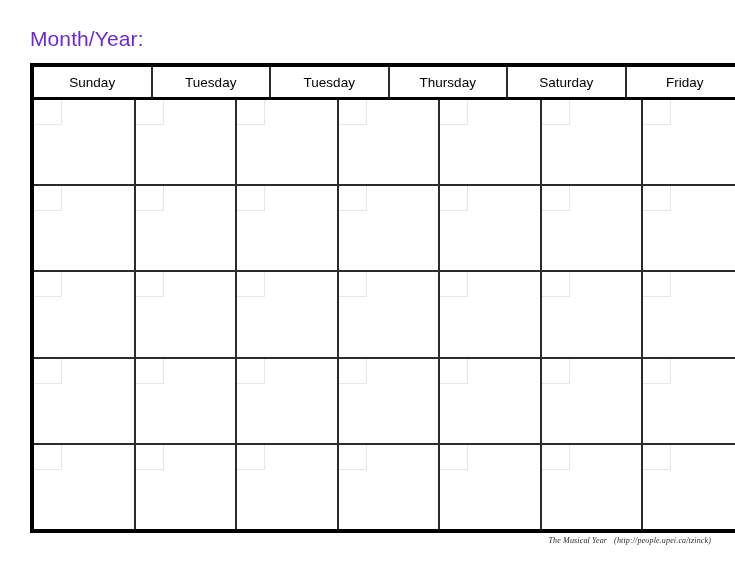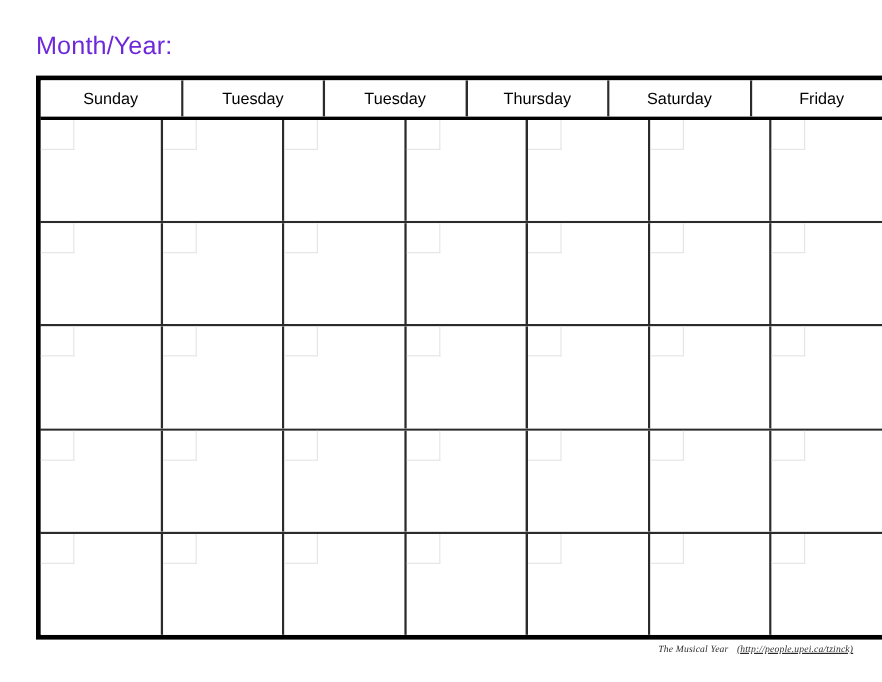--- a/index.html
+++ b/index.html
@@ -124,21 +124,20 @@
     top: 536px;
     font-family: "Liberation Serif", serif;
     font-style: italic;
     font-size: 8px;
     color: #2a2a2a;
     white-space: nowrap;
     letter-spacing: 0.15px;
   }
   .footer-credit .credit-url {
     margin-left: 7px;
-    text-decoration: underline;
   }
 </style>
 </head>
 <body>
 
 <div id="page-root">
 
   <div class="title">Month/Year:</div>
 
   <div class="calendar">

